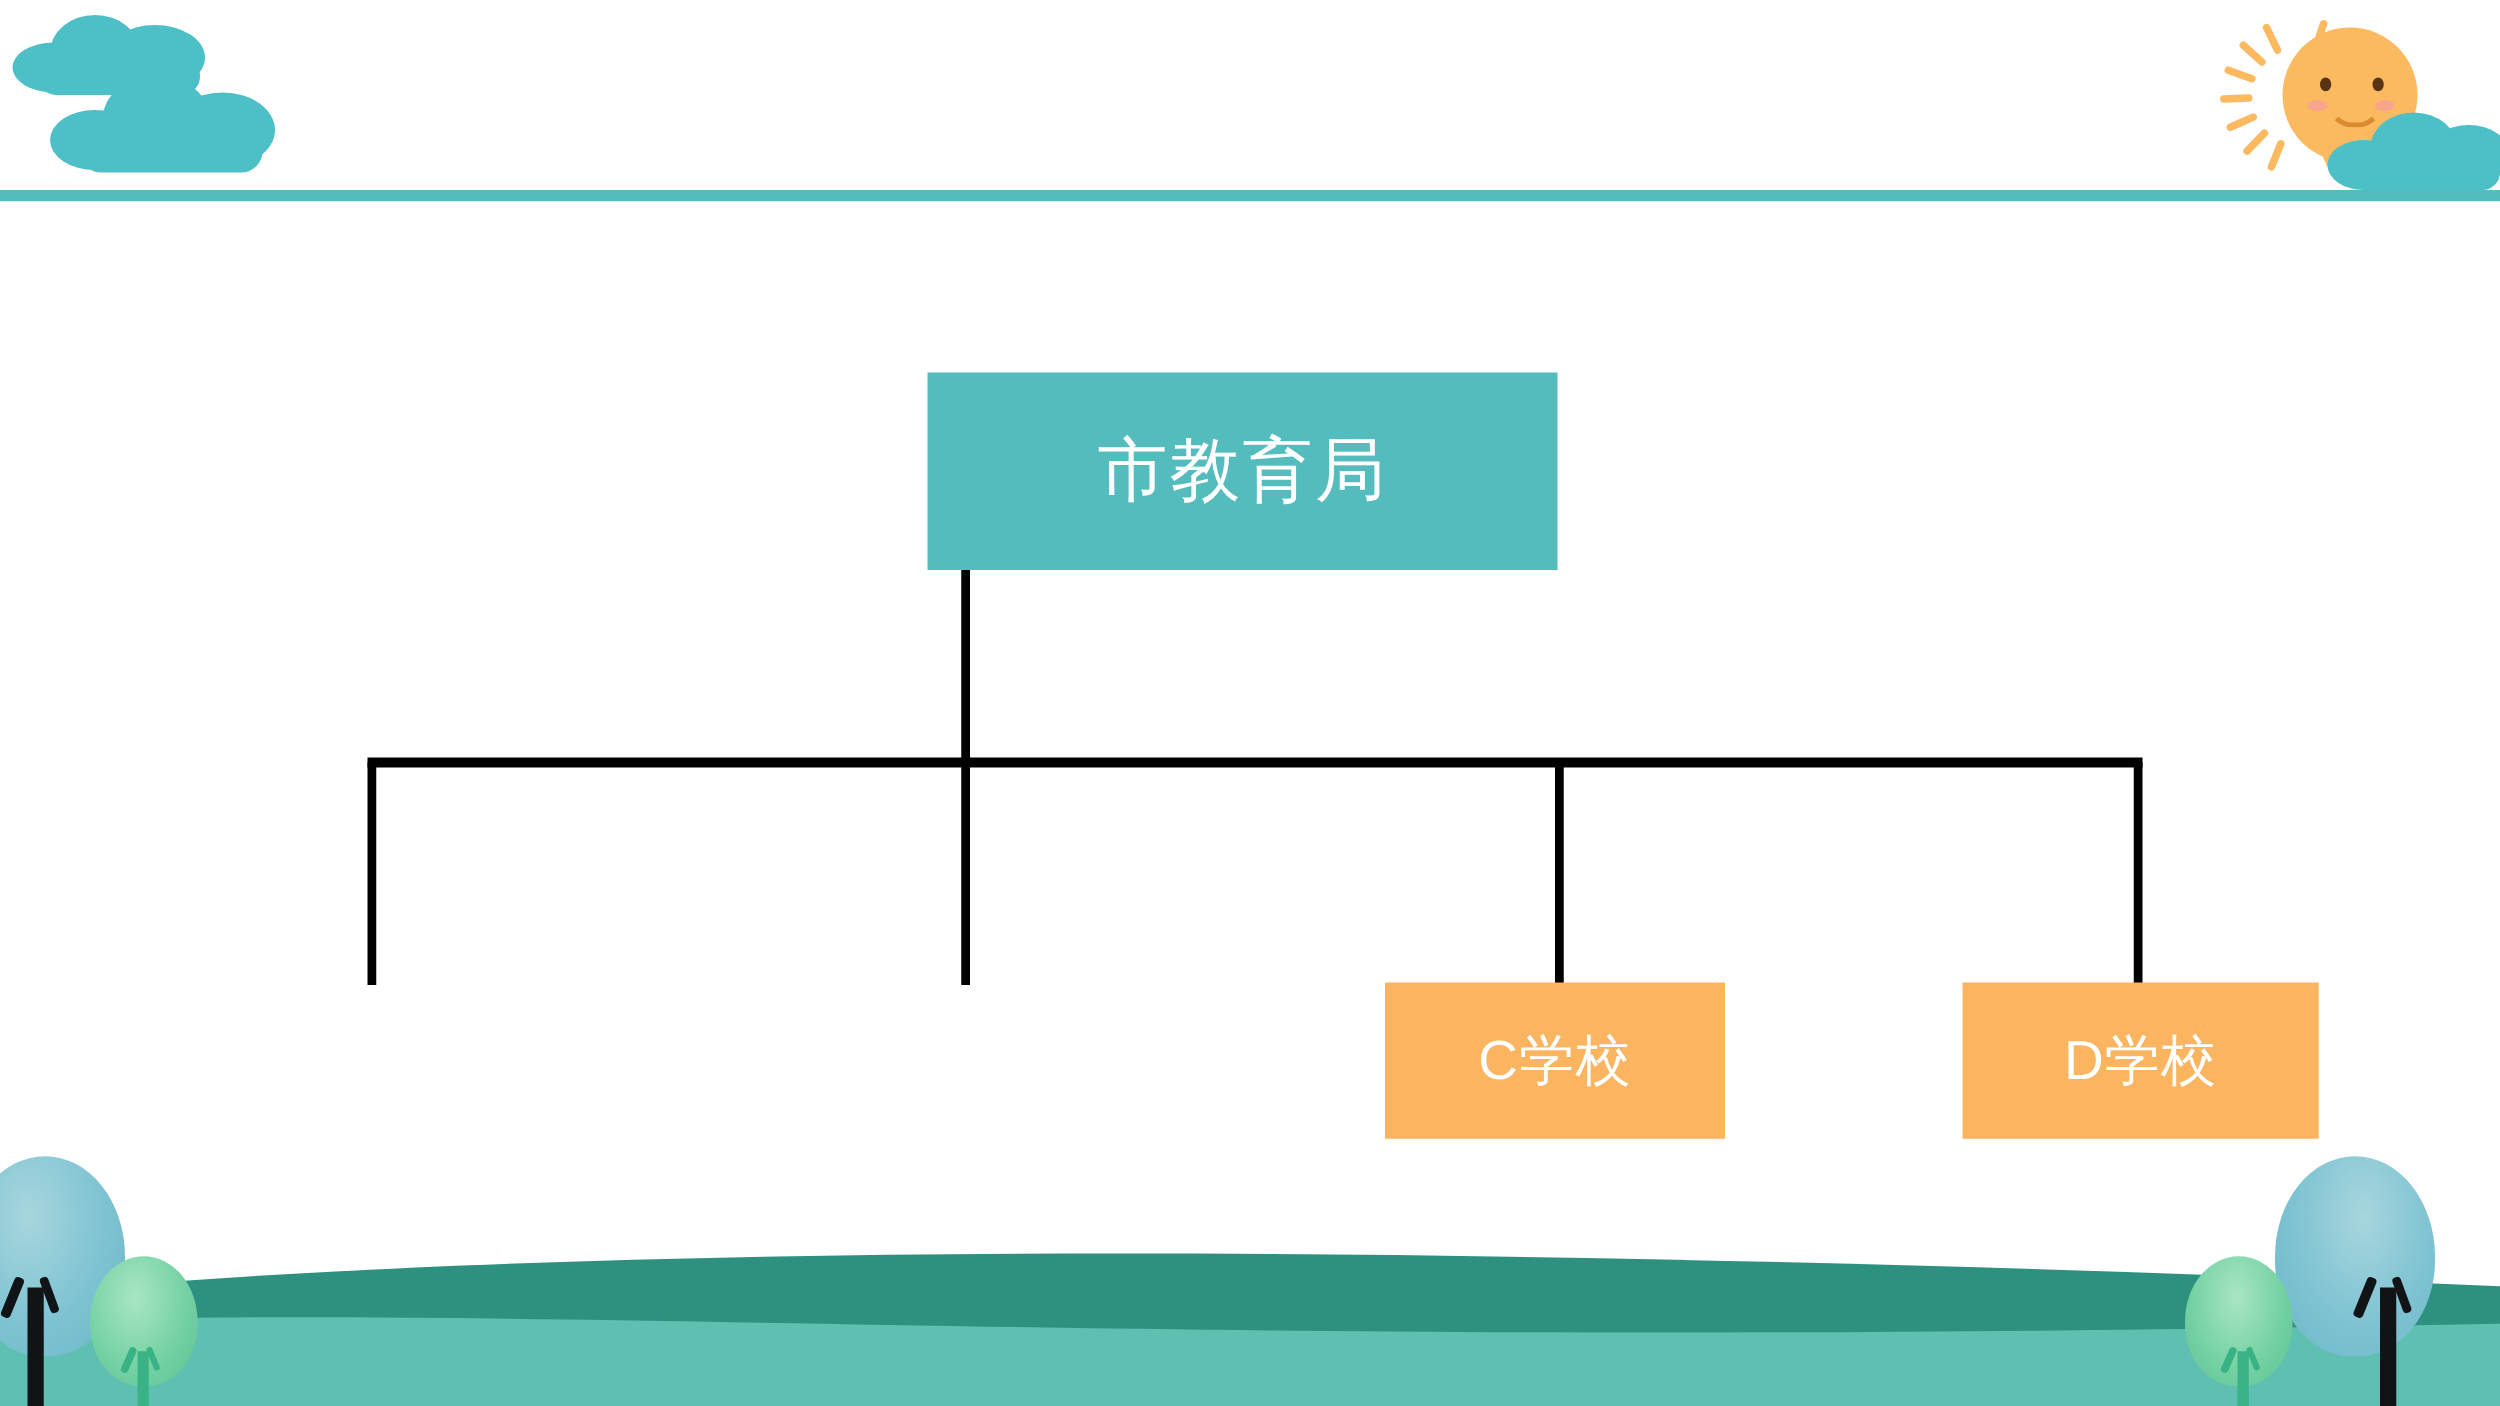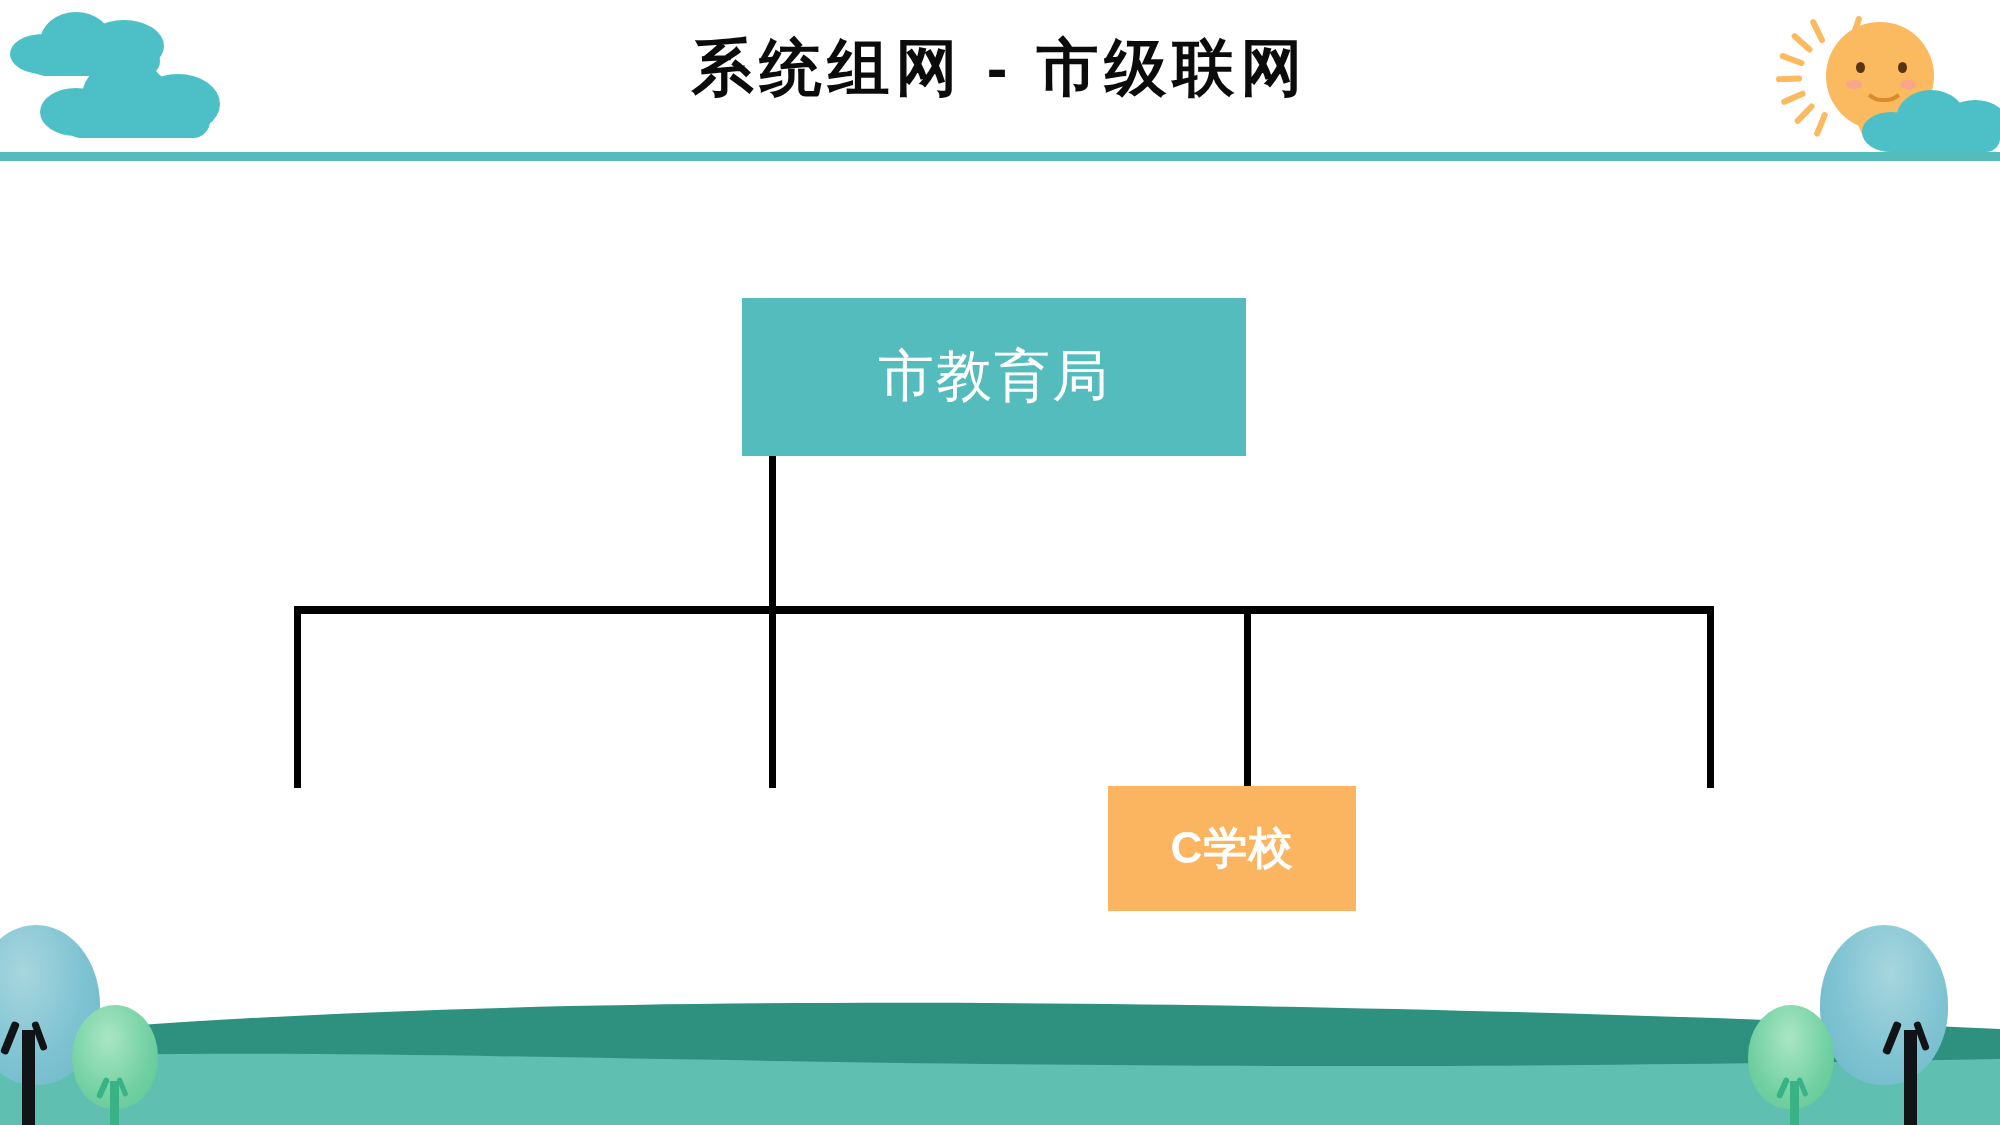--- a/index.html
+++ b/index.html
@@ -199,24 +199,27 @@
     <div class="connector" style="left:769px; top:610px; width:7px; height:178px;"></div>
     <div class="connector" style="left:1244px; top:610px; width:7px; height:178px;"></div>
     <div class="connector" style="left:1707px; top:610px; width:7px; height:178px;"></div>
 
     <div class="node node-root" style="left:742px; top:298px; width:504px; height:158px; background:#54bcbd;">
       <span>市教育局</span>
     </div>
 
 
 
-    <div class="node node-leaf" style="left:1108px; top:786px; width:248px; height:125px; background:#fbb45f;font-weight:bold;">
+    <div class="node node-leaf" style="left:1108px; top:786px; width:272px; height:125px; background:#fbb45f;">
       <span>C学校</span>
     </div>
 
+    <div class="node node-leaf" style="left:1570px; top:786px; width:285px; height:125px; background:#fbb45f;">
+      <span>D学校</span>
+    </div>
   </div>
 
   <div id="header-band"></div>
 
   <div id="cloud-a" class="cloud-group">
     <span class="cloud p1"></span>
       <span class="cloud p2"></span>
     <span class="cloud p3"></span>
       <span class="cloud p4"></span>
   </div>
@@ -252,15 +255,14 @@
     <span id="sun-cloud" class="cloud-group">
       <span class="cloud p1"></span>
         <span class="cloud p2"></span>
       <span class="cloud p3"></span>
         <span class="cloud p4"></span>
     </span>
   </div>
 
   <div id="header-rule"></div>
 
-  <div id="slide-title">系统组网 - 市级联网</div>
 
 </div>
 
 </body></html>

